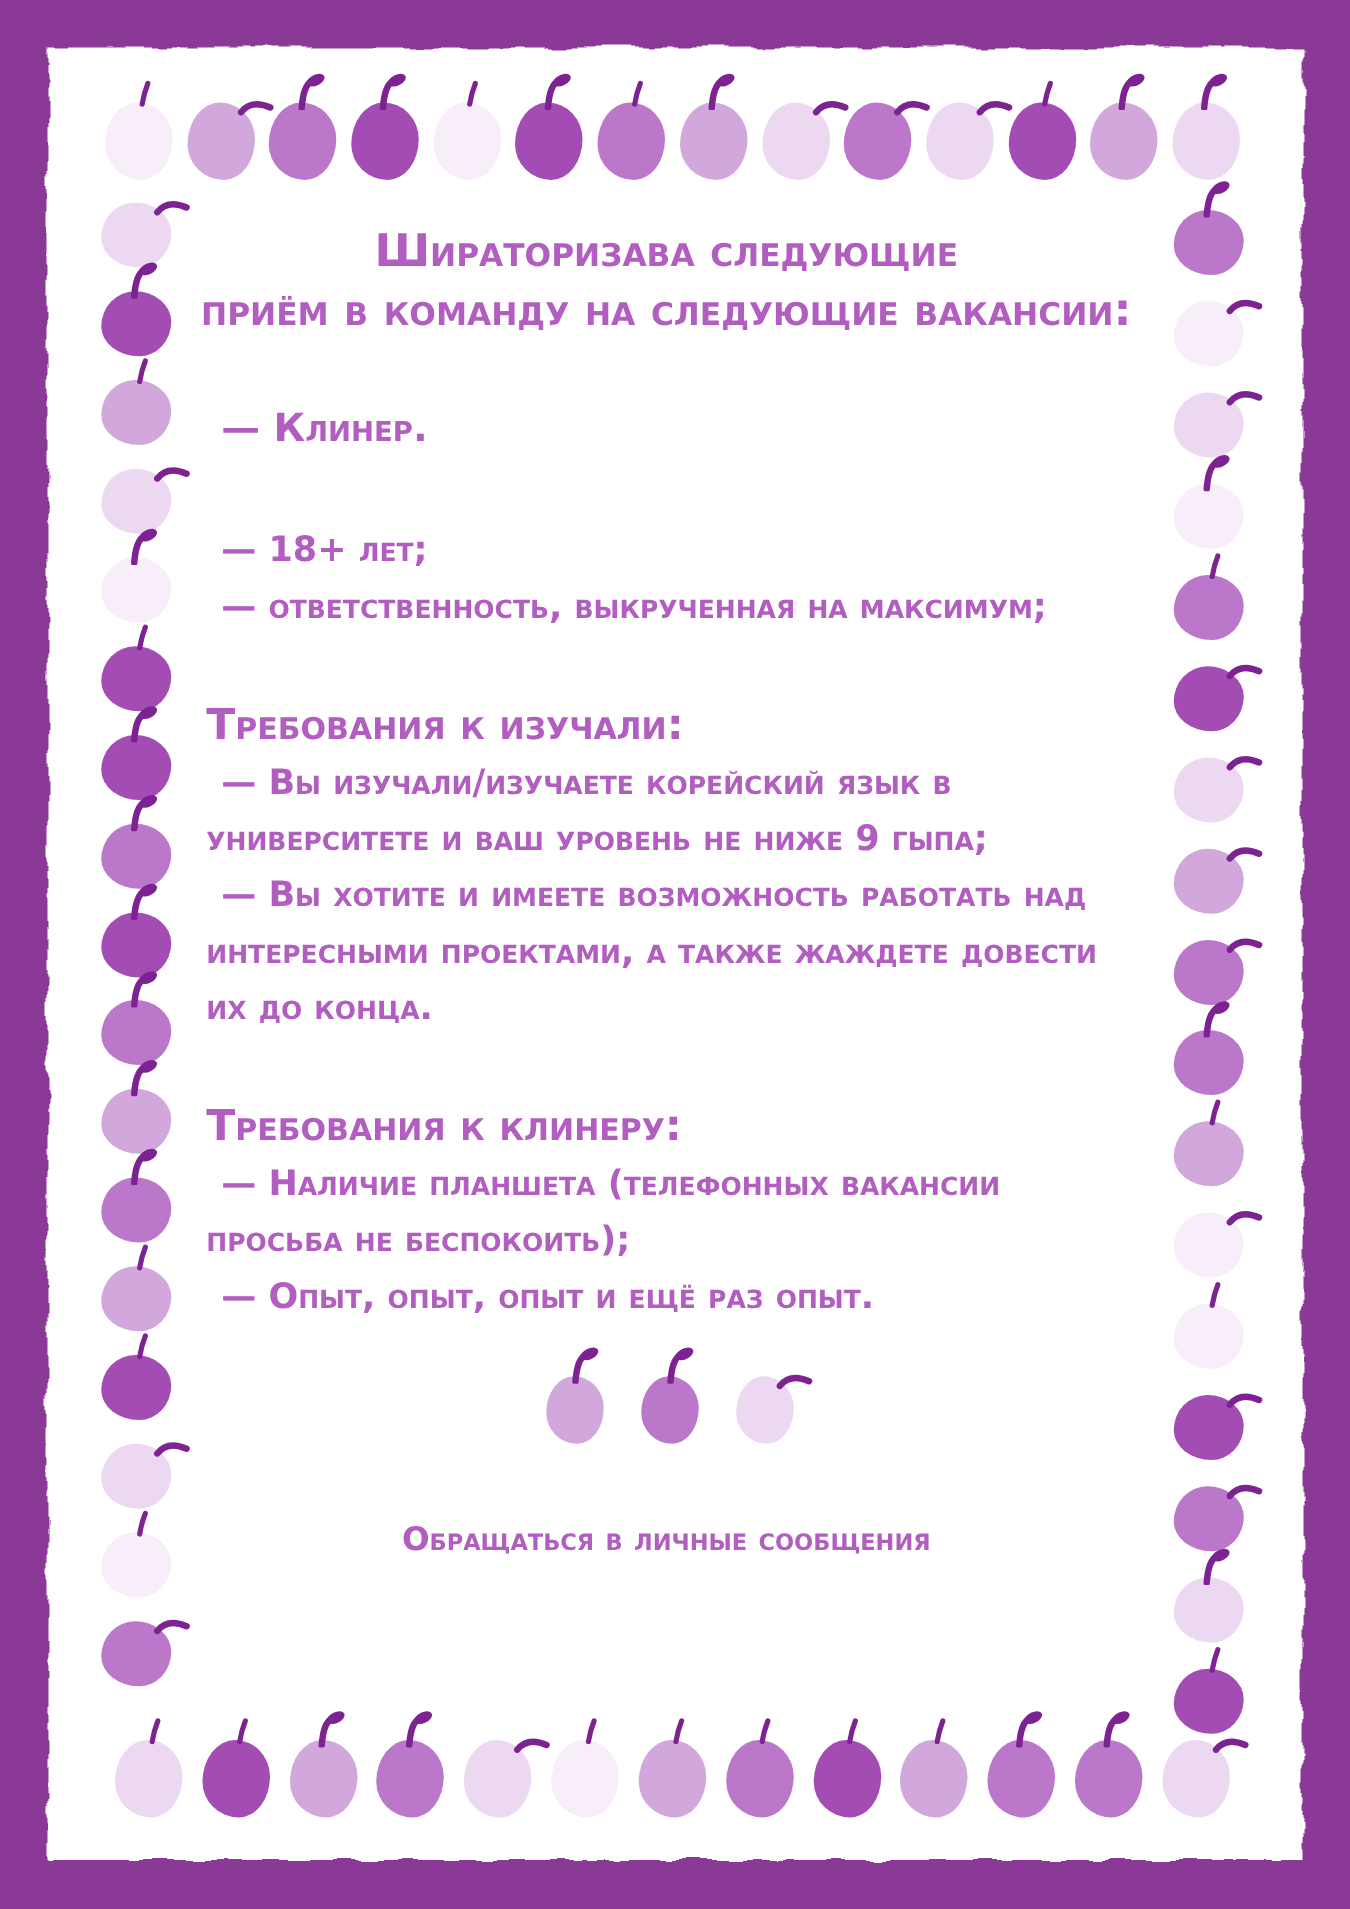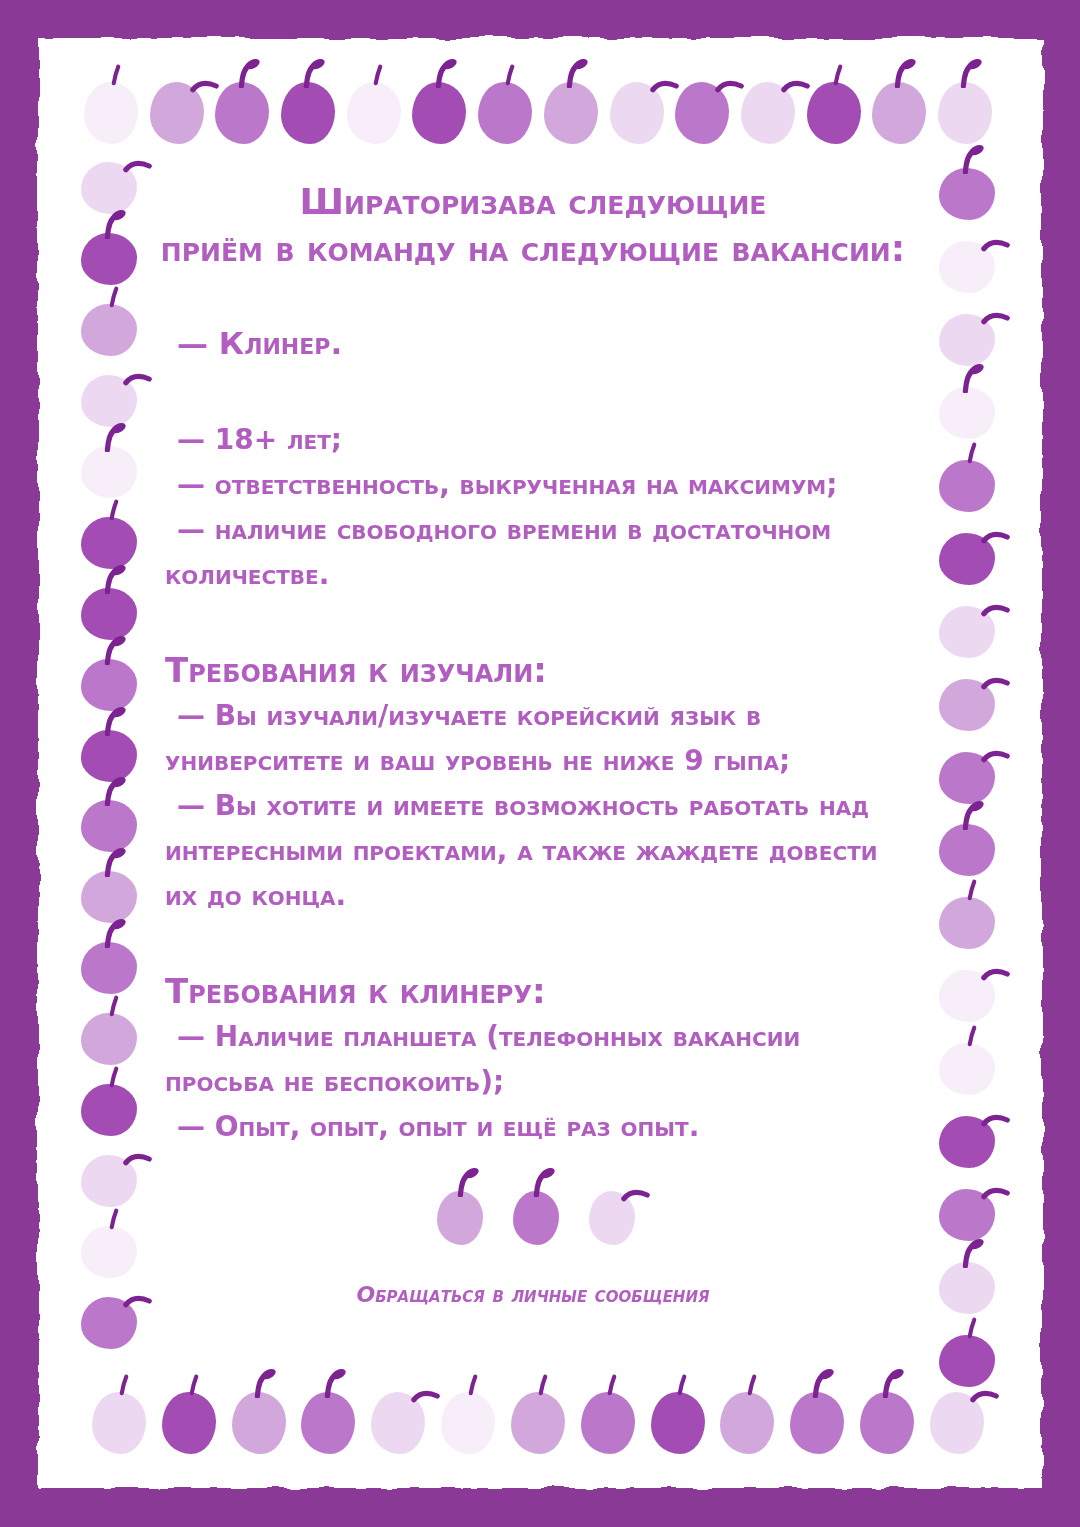--- a/index.html
+++ b/index.html
@@ -38,21 +38,21 @@
     font-variant-caps:small-caps;
     font-weight:bold;
   }
   .title { width:760px; margin-left:-12px; text-align:center; font-size:36px; line-height:47px; }
   .vacancies { margin-top:48px; font-size:31px; line-height:47px; }
   .vacancies .line { text-indent:12px; }
   .section { margin-top:50px; }
   .section .heading { font-size:34px; line-height:46px; }
   .section .item { font-size:28px; line-height:45px; text-indent:12px; }
   .divider { margin-top:42px; display:flex; justify-content:center; gap:30px; height:58px; }
-  .footer { margin-top:20px; width:760px; margin-left:-12px; text-align:center; font-size:22px; line-height:51px;font-style:italic; }
+  .footer { margin-top:48px; width:760px; margin-left:-12px; text-align:center; font-size:26px; line-height:51px; }
 </style>
 </head>
 <body>
 
 <svg class="page-bg" width="1080" height="1527" viewBox="0 0 1080 1527" aria-hidden="true">
   <defs>
     <filter id="rough" x="-5%" y="-5%" width="110%" height="110%">
       <feTurbulence type="fractalNoise" baseFrequency="0.035 0.045" numOctaves="2" seed="7" result="n"></feTurbulence>
       <feDisplacementMap in="SourceGraphic" in2="n" scale="9"></feDisplacementMap>
     </filter>
@@ -586,21 +586,20 @@
     <div>приём в команду на следующие вакансии:</div>
   </div>
 
   <div class="vacancies">
     <div class="line">— Клинер.</div>
   </div>
 
   <div class="section">
     <div class="item">— 18+ лет;</div>
     <div class="item">— ответственность, выкрученная на максимум;</div>
-    <div class="item">— наличие свободного времени в достаточном количестве.</div>
   </div>
 
   <div class="section">
     <div class="heading">Требования к изучали:</div>
     <div class="item">— Вы изучали/изучаете корейский язык в университете и ваш уровень не ниже 9 гыпа;</div>
     <div class="item">— Вы хотите и имеете возможность работать над интересными проектами, а также жаждете довести их до конца.</div>
   </div>
 
   <div class="section">
     <div class="heading">Требования к клинеру:</div>

